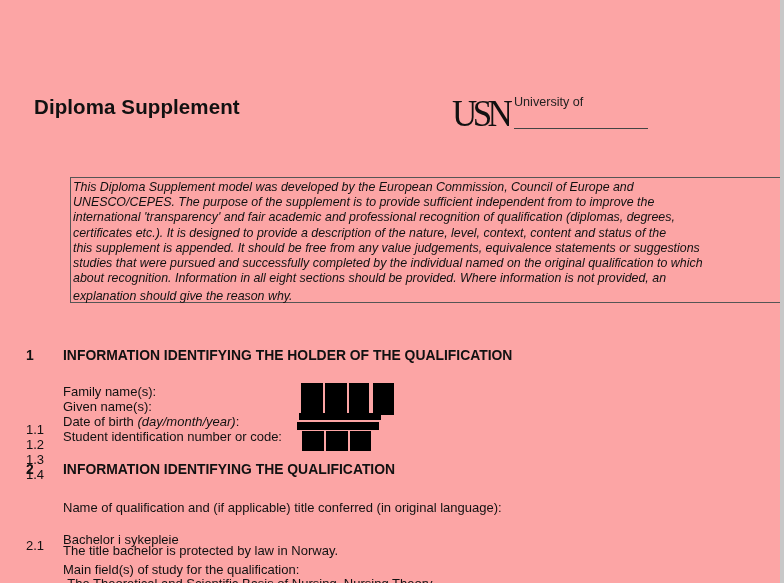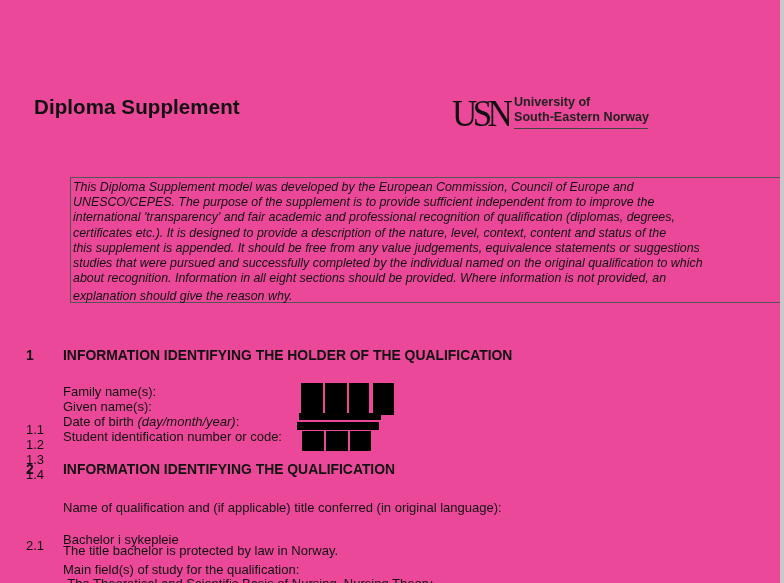--- a/index.html
+++ b/index.html
@@ -1,26 +1,26 @@
 <!DOCTYPE html>
 <html><head>
   <meta charset="utf-8">
   <style>
     html, body { margin: 0; padding: 0; }
     body {
       width: 784px; height: 583px; overflow: hidden; position: relative;
       background: #fdfdfd;
       font-family: "Liberation Sans", sans-serif; color: #111;
     }
-    .page { position: absolute; left: 0; top: 0; width: 780px; height: 583px; background: #ec4899; }
+    .page { position: absolute; left: 0; top: 0; width: 780px; height: 583px; background: #fca5a5; }
     .scrollbar { position: absolute; right: 0; top: 0; width: 4px; height: 583px; background: #c8c8c8; }
     .doc-title { position: absolute; left: 34px; top: 95px; font-size: 20.5px; font-weight: bold; letter-spacing: 0.1px; }
     .logo { position: absolute; left: 452px; top: 94px; width: 200px; height: 40px; }
     .logo-mark { position: absolute; left: 0; top: 0; font-family: "Liberation Serif", serif; font-size: 38px; line-height: 38px; letter-spacing: -5px; transform: scaleX(0.92); transform-origin: left top; }
-    .logo-text { position: absolute; left: 62px; top: 1px; font-size: 12.6px; line-height: 15px; color: #222; font-weight: bold; }
+    .logo-text { position: absolute; left: 62px; top: 1px; font-size: 12.6px; line-height: 15px; color: #222; }
     .logo-line { position: absolute; left: 62px; top: 34px; width: 134px; height: 1px; background: #444; }
     .disclaimer {
       position: absolute; left: 26px; top: 177px; width: 724px; height: 126px;
       border: 1px solid #555; padding: 2px 0 0 2px; box-sizing: border-box;
       font-size: 12.4px; font-style: italic; line-height: 15.2px; color: #111; margin-left: 44px;
     }
     .disclaimer .last { display: block; margin-top: 3px; }
     .h { position: absolute; font-size: 13.9px; font-weight: bold; }
     .h .num { position: absolute; left: 0; }
     .h .txt { position: absolute; left: 37px; white-space: nowrap; }
@@ -34,21 +34,20 @@
 <body>
 
 <div class="page">
 
   <div class="doc-title">Diploma Supplement</div>
 
   <div class="logo">
     <div class="logo-mark">USN</div>
     <div class="logo-text">
       <div>University of</div>
-      <div>South-Eastern Norway</div>
     </div>
     <div class="logo-line"></div>
   </div>
 
   <div class="disclaimer">
     <div>This Diploma Supplement model was developed by the European Commission, Council of Europe and</div>
     <div>UNESCO/CEPES. The purpose of the supplement is to provide sufficient independent from to improve the</div>
     <div>international 'transparency' and fair academic and professional recognition of qualification (diplomas, degrees,</div>
     <div>certificates etc.). It is designed to provide a description of the nature, level, context, content and status of the</div>
     <div>this supplement is appended. It should be free from any value judgements, equivalence statements or suggestions</div>

